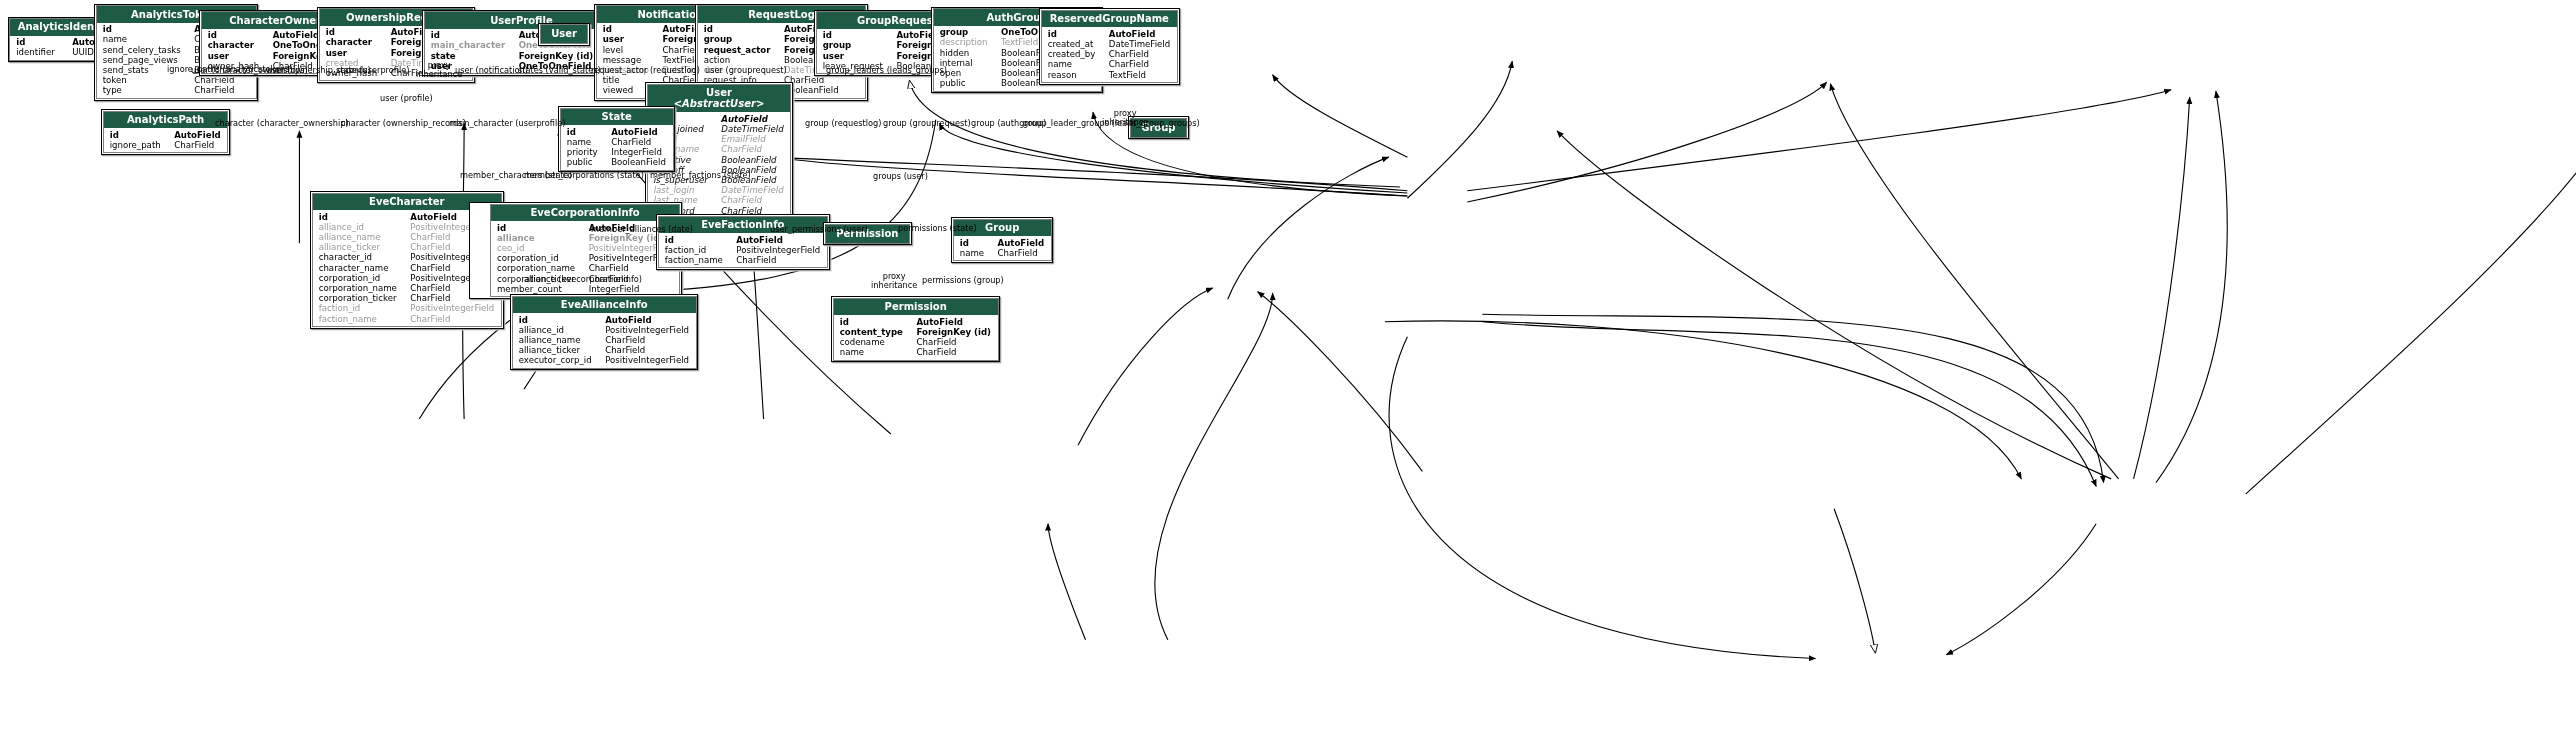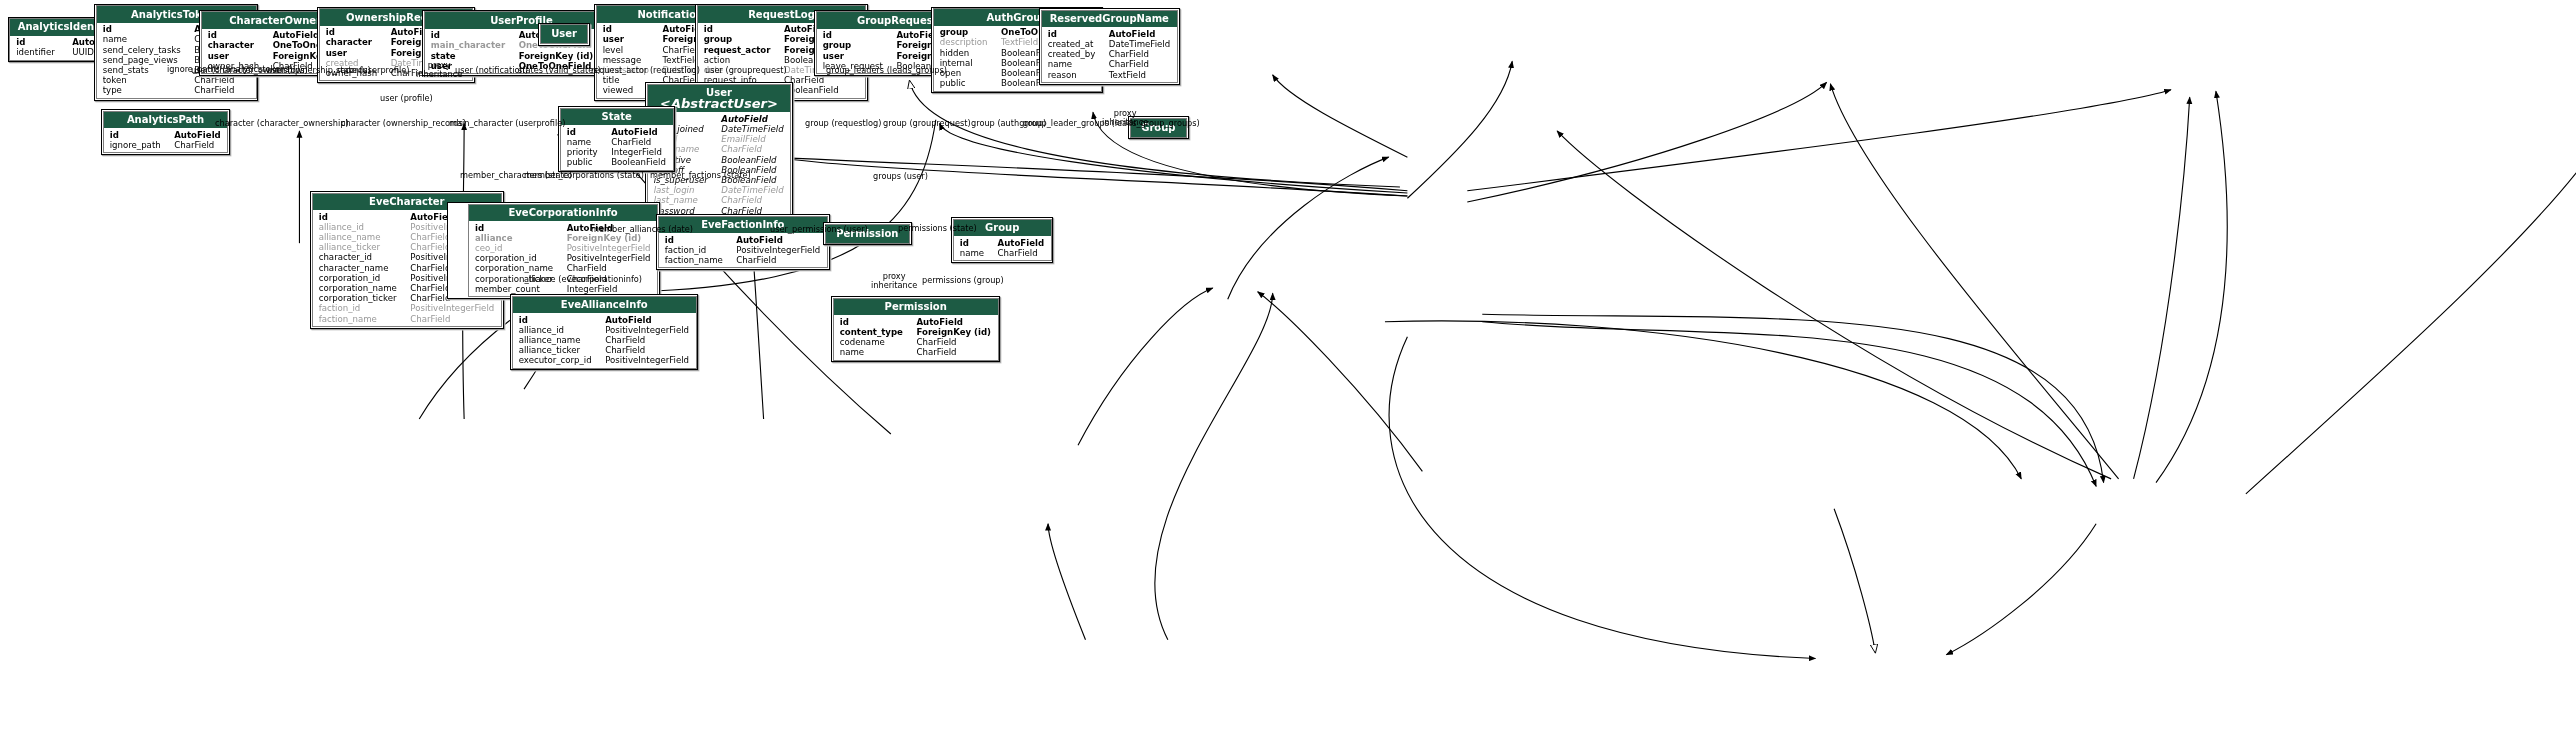--- a/index.html
+++ b/index.html
@@ -25,21 +25,21 @@
     background:#1d5b44;
     color:#ffffff;
     font-weight:bold;
     text-align:center;
     font-size:10px;
     line-height:11.2px;
     padding:2.2px 7.5px 3px 7.5px;
     white-space:nowrap;
   }
   .entity .title .abstract{
-    display:block;font-style:italic;font-size:13px;font-weight:bold;
+    display:block;font-style:italic;font-size:10px;font-weight:bold;
   }
   .entity table{
     border-collapse:collapse;
     width:100%;
     font-size:8.6px;
     line-height:10.2px;
   }
   .entity td{padding:0 0 0 0;white-space:nowrap;vertical-align:top;}
   .entity td.fname{padding-left:6px;padding-right:13.5px;}
   .entity td.ftype{padding-right:6.7px;}
@@ -621,21 +621,21 @@
                 </tr>
                 <tr class="f-null">
                   <td class="fname">faction_name</td>
                   <td class="ftype">CharField</td>
                 </tr>
               </tbody>
             </table>
           </div>
         </div>
       </div>
-      <div class="entity" style="left: 447px; top: 202px; min-width: 100px; padding-left: 20px;">
+      <div class="entity" style="left: 469px; top: 202px; min-width: 100px; padding-left: 20px;">
         <div class="inner">
           <div class="title">EveCorporationInfo</div>
           <div class="fieldwrap">
             <table>
               <tbody>
                 <tr class="f-pk">
                   <td class="fname">id</td>
                   <td class="ftype">AutoField</td>
                 </tr>
                 <tr class="f-nullrel">

